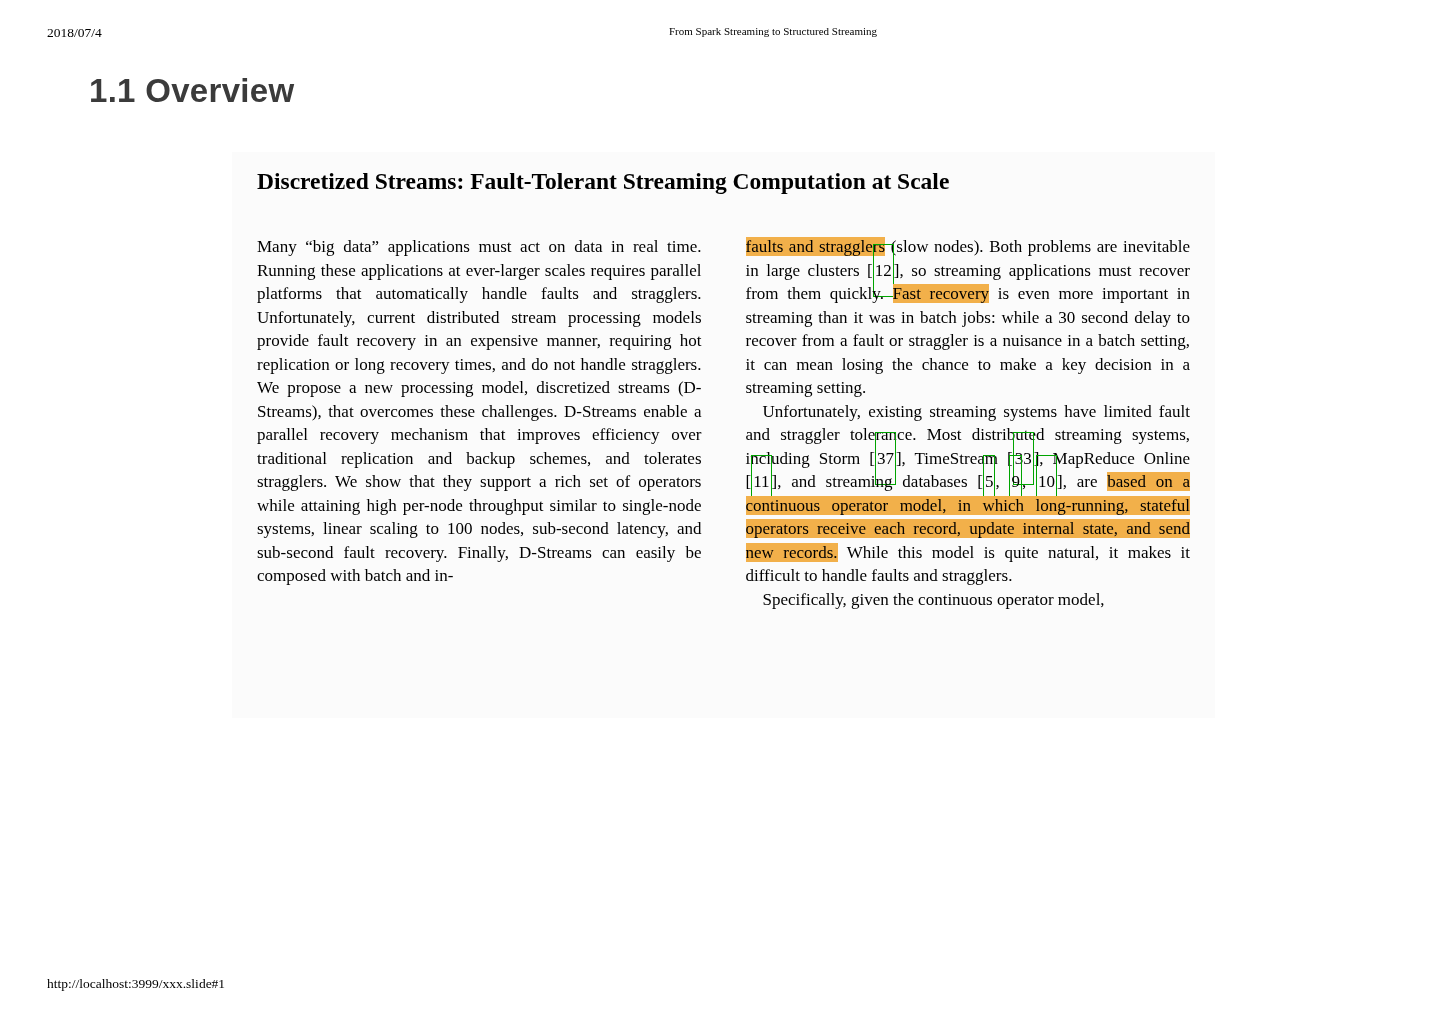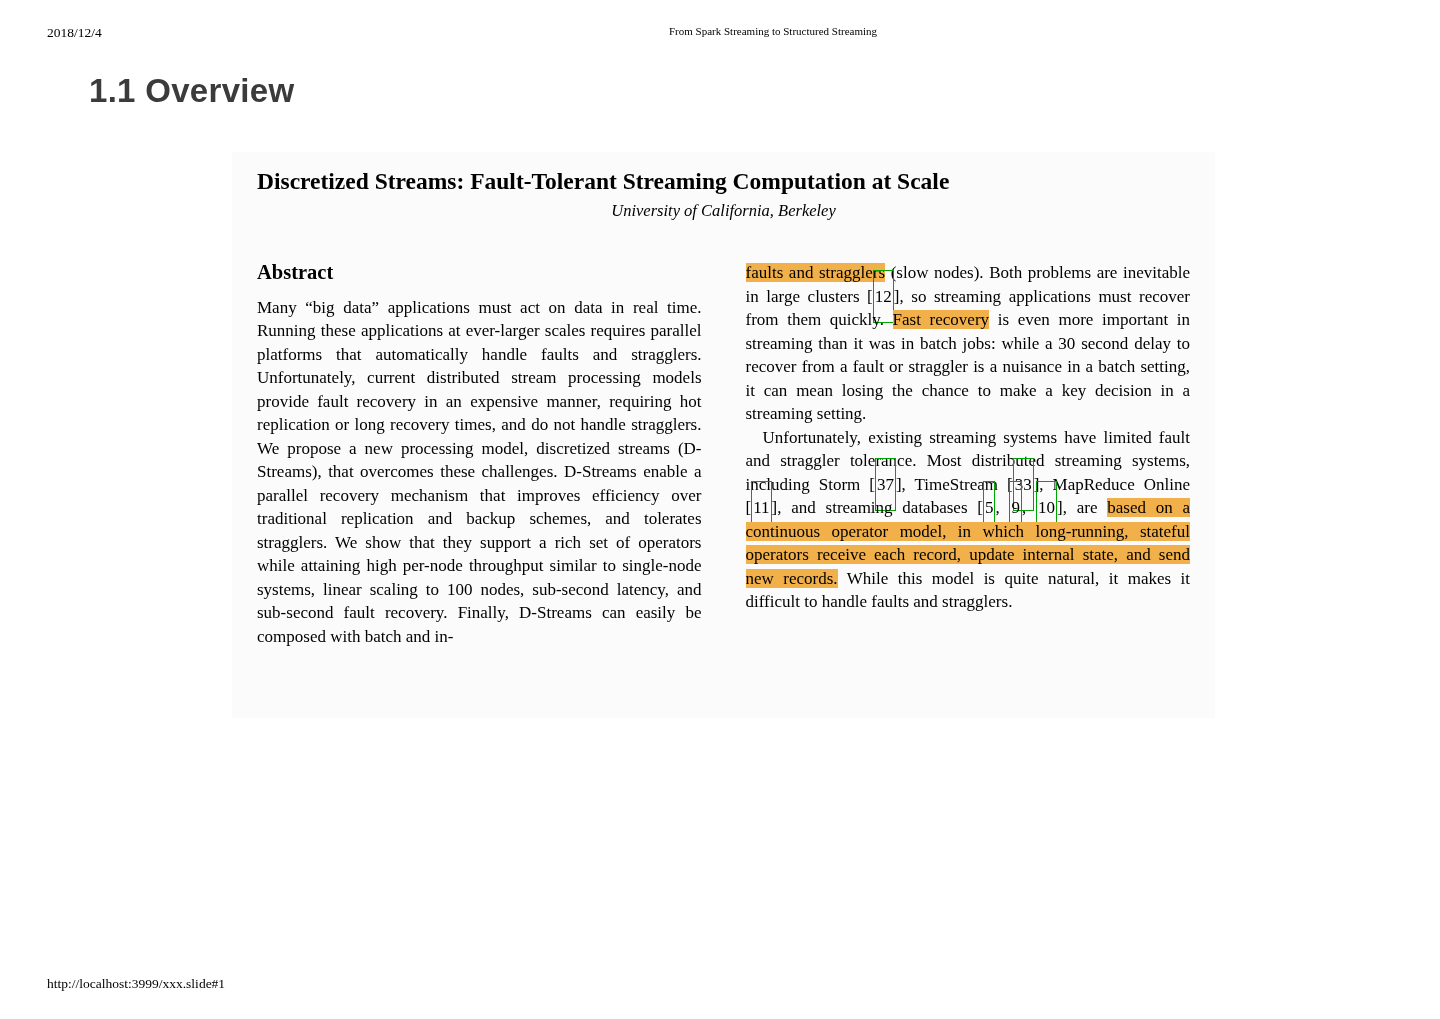--- a/index.html
+++ b/index.html
@@ -29,36 +29,35 @@
   p.para.indent{text-indent:17px;}
   .seg-italic{}
   .seg-highlight{background:var(--hl,#f2b04a);}
   .seg-cite{border:1px solid var(--cite,#00a400);padding:16px 1px;}
   .print-footer-url{position:absolute;left:47px;top:976px;font-size:13.5px;}
   .print-footer-page{position:absolute;right:48px;top:1020px;font-size:13px;}
 </style>
 </head>
 <body style="--hl: #f2b04a; --cite: #00a400;">
 
-<div class="print-header-date">2018/12/4</div>
+<div class="print-header-date">2018/07/4</div>
 <div class="print-header-title">From Spark Streaming to Structured Streaming</div>
 
 <h1 class="slide-title" style="color: rgb(59, 59, 59);">1.1 Overview</h1>
 
 <div class="paper">
   <div class="paper-title">Discretized Streams: Fault-Tolerant Streaming Computation at Scale</div>
-  <div class="paper-affiliation">University of California, Berkeley</div>
   <div class="columns">
     <div class="col">
-      <div class="abstract-heading">Abstract</div>
       <div>
           <p class="para"><span>Many “big data” applications must act on data in real time. Running these applications at ever-larger scales requires parallel platforms that automatically handle faults and stragglers. Unfortunately, current distributed stream processing models provide fault recovery in an expensive manner, requiring hot replication or long recovery times, and do not handle stragglers. We propose a new processing model, </span><span class="seg-italic">discretized streams</span><span> (D-Streams), that overcomes these challenges. D-Streams enable a </span><span class="seg-italic">parallel recovery</span><span> mechanism that improves efficiency over traditional replication and backup schemes, and tolerates stragglers. We show that they support a rich set of operators while attaining high per-node throughput similar to single-node systems, linear scaling to 100 nodes, sub-second latency, and sub-second fault recovery. Finally, D-Streams can easily be composed with batch and in-</span></p>
         </div>
     </div>
     <div class="col">
         <p class="para"><span class="seg-italic seg-highlight">faults</span><span class="seg-highlight"> and </span><span class="seg-italic seg-highlight">stragglers</span><span> (slow nodes). Both problems are inevitable in large clusters [</span><span class="seg-cite">12</span><span>], so streaming applications must recover from them quickly. </span><span class="seg-highlight">Fast recovery</span><span> is even </span><span class="seg-italic">more</span><span> important in streaming than it was in batch jobs: while a 30 second delay to recover from a fault or straggler is a nuisance in a batch setting, it can mean losing the chance to make a key decision in a streaming setting.</span></p>
         <p class="para indent"><span>Unfortunately, existing streaming systems have limited fault and straggler tolerance. Most distributed streaming systems, including Storm [</span><span class="seg-cite">37</span><span>], TimeStream [</span><span class="seg-cite">33</span><span>], MapReduce Online [</span><span class="seg-cite">11</span><span>], and streaming databases [</span><span class="seg-cite">5</span><span>, </span><span class="seg-cite">9</span><span>, </span><span class="seg-cite">10</span><span>], are </span><span class="seg-highlight">based on a </span><span class="seg-highlight seg-italic">continuous operator</span><span class="seg-highlight"> model, in which long-running, stateful operators receive each record, update internal state, and send new records.</span><span> While this model is quite natural, it makes it difficult to handle faults and stragglers.</span></p>
+        <p class="para indent"><span>Specifically, given the continuous operator model,</span></p>
       </div>
   </div>
 </div>
 
 <div class="print-footer-url">http://localhost:3999/xxx.slide#1</div>
 <div class="print-footer-page">4/44</div>
 
 </body></html>

